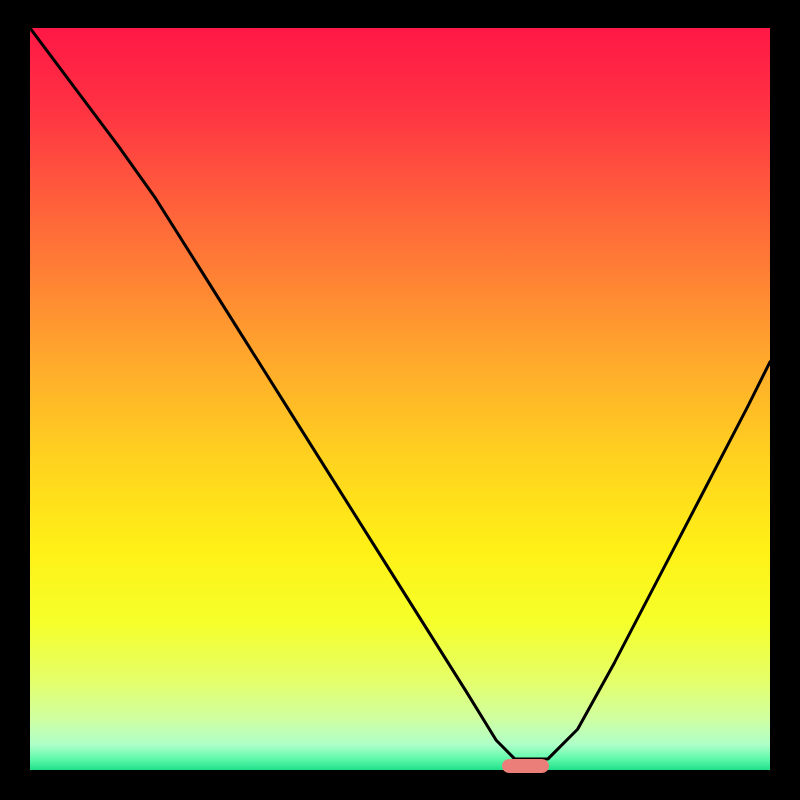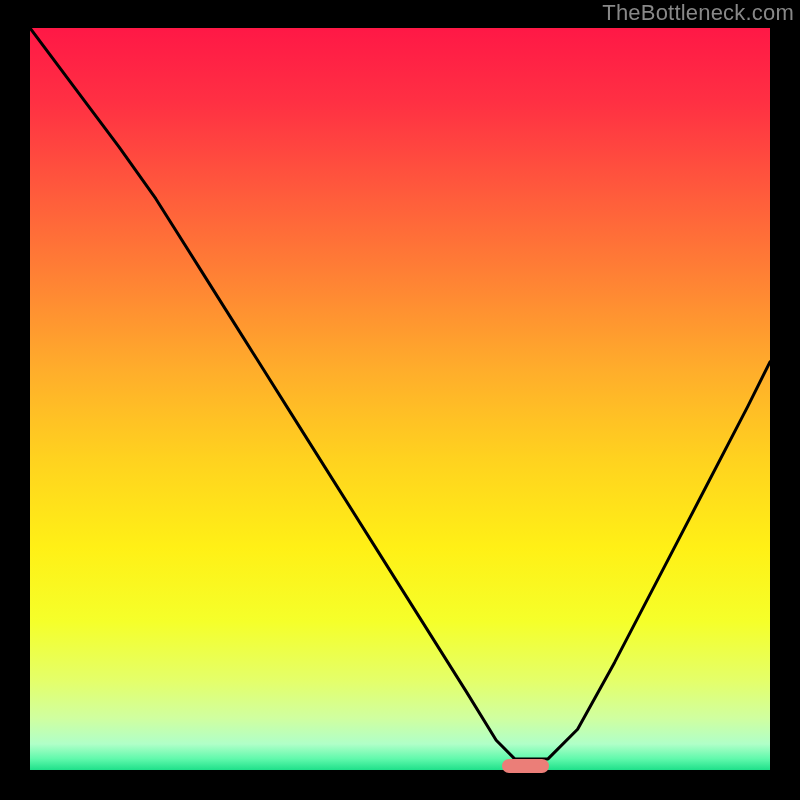--- a/index.html
+++ b/index.html
@@ -41,21 +41,20 @@
     height: 14px;
     border-radius: 7px;
     z-index: 5;
   }
 </style>
 </head>
 <body>
 
 <div class="wrap">
 
-  <div class="watermark">TheBottleneck.com</div>
 
   <div class="plot-frame">
     <svg id="plot-svg" viewBox="0 0 740 742" width="740" height="742">
       <defs>
         <linearGradient id="bgGrad" x1="0" y1="0" x2="0" y2="1">
             <stop offset="0%" stop-color="#ff1846"></stop>
             <stop offset="10%" stop-color="#ff3043"></stop>
             <stop offset="22%" stop-color="#ff5a3c"></stop>
             <stop offset="34%" stop-color="#ff8334"></stop>
             <stop offset="46%" stop-color="#ffad2b"></stop>

